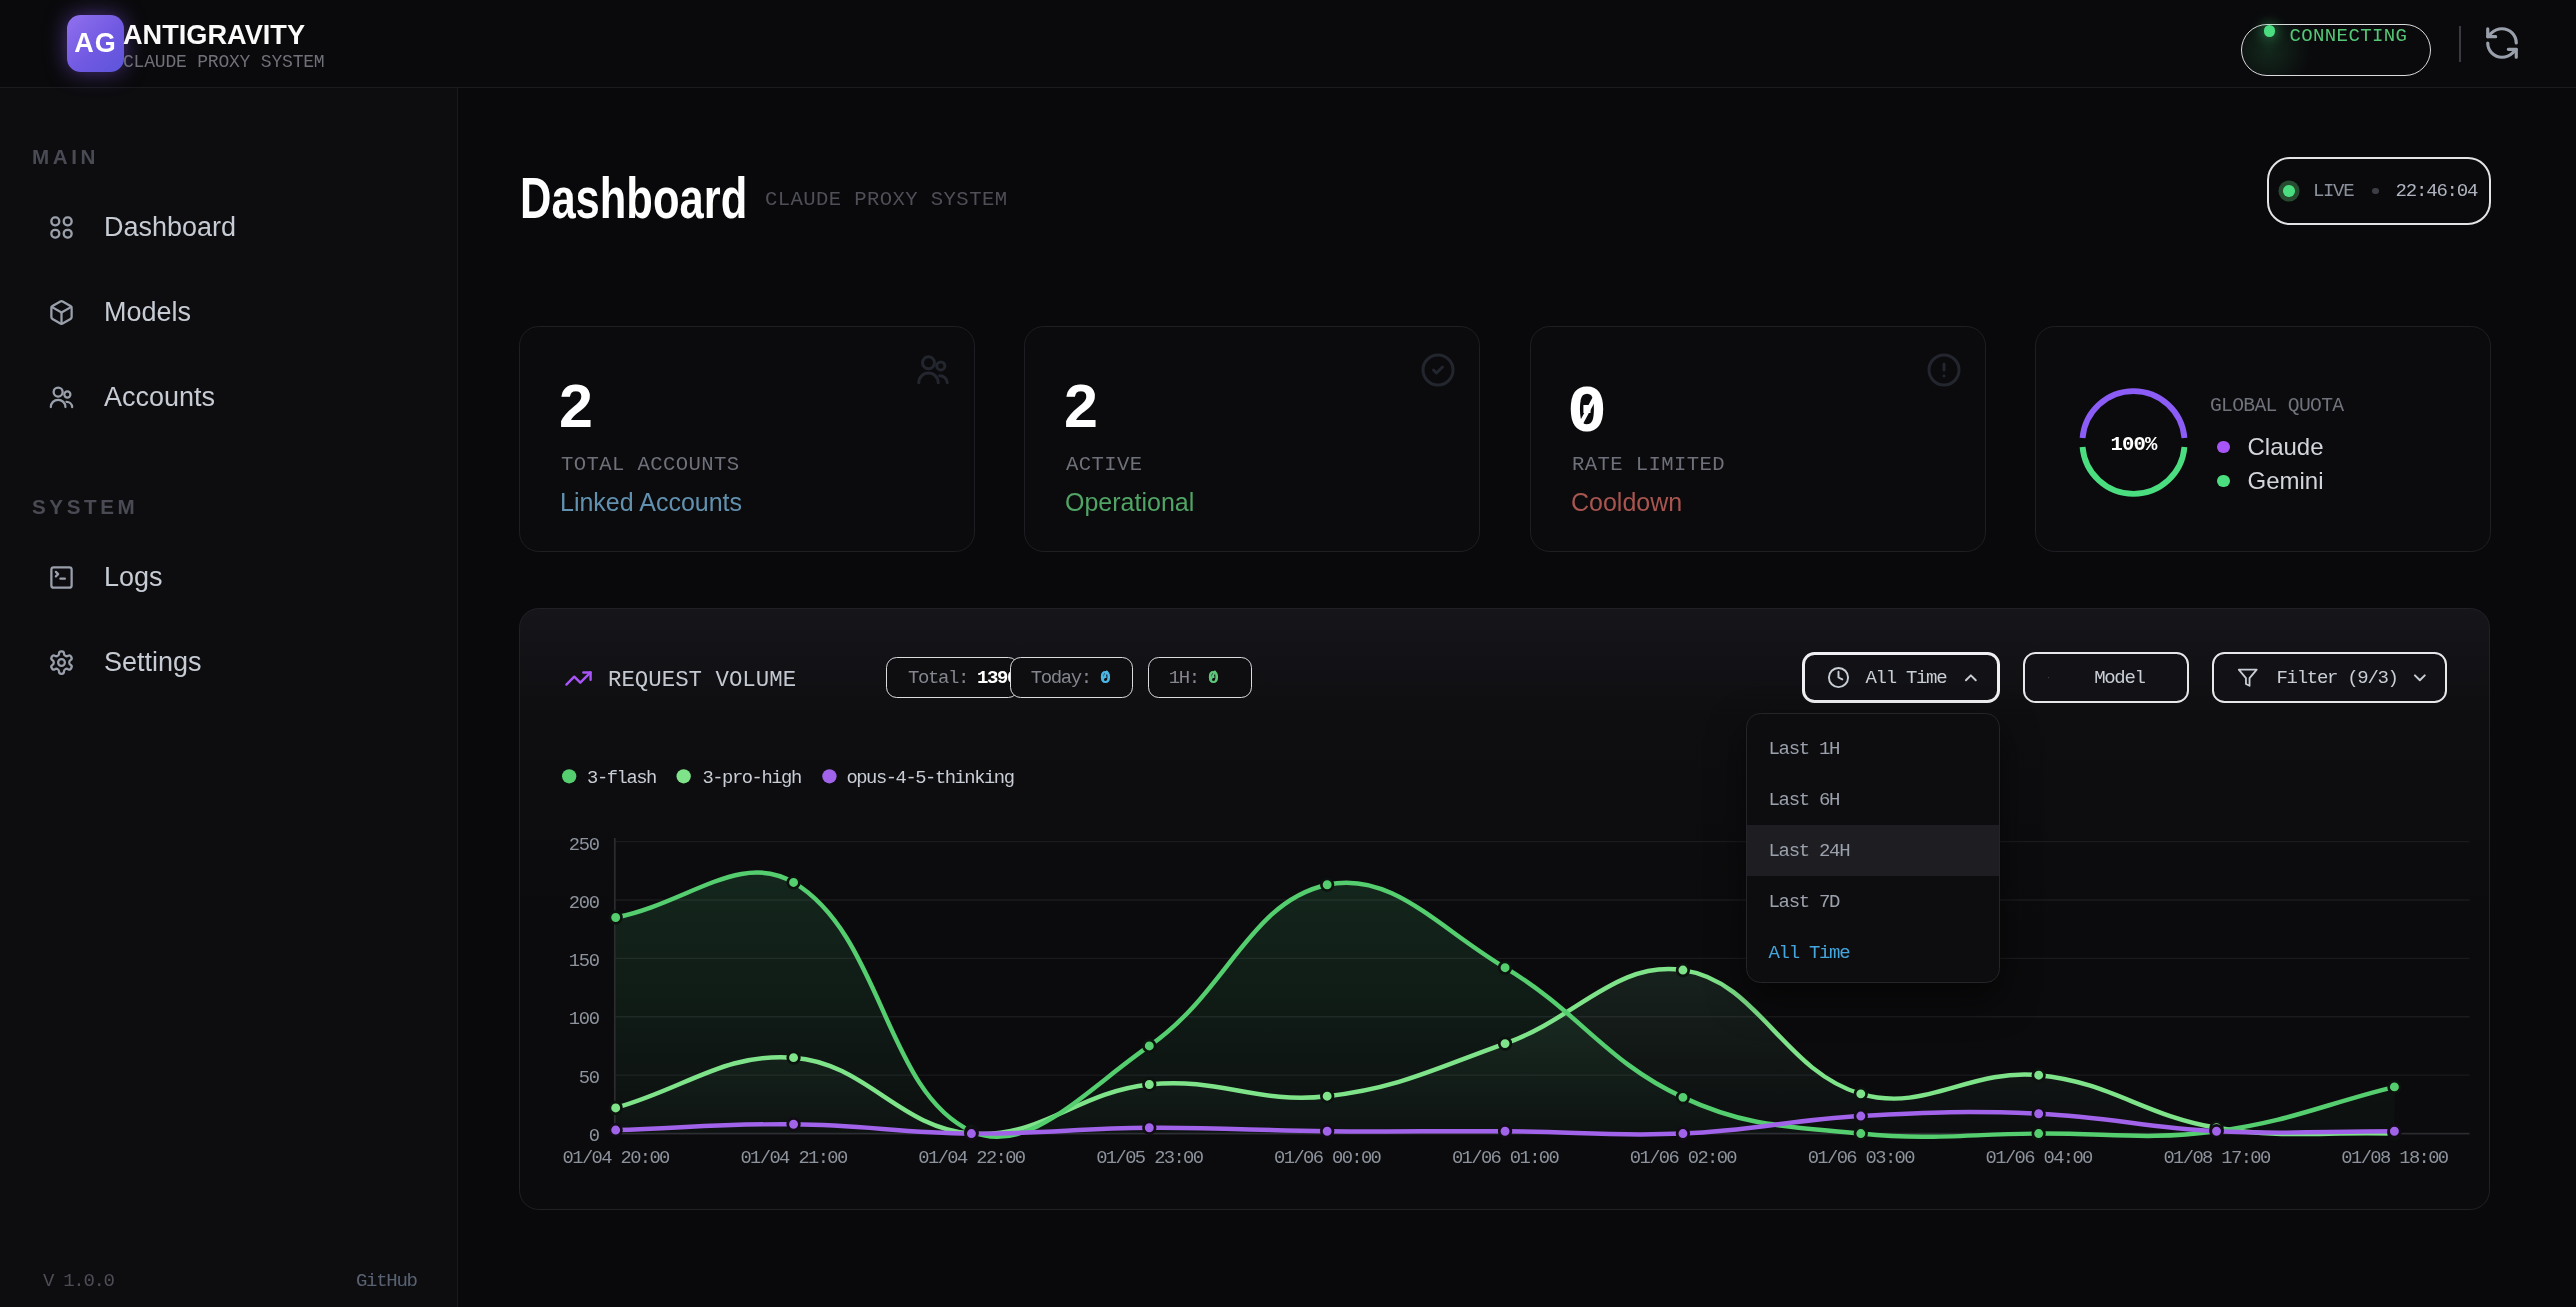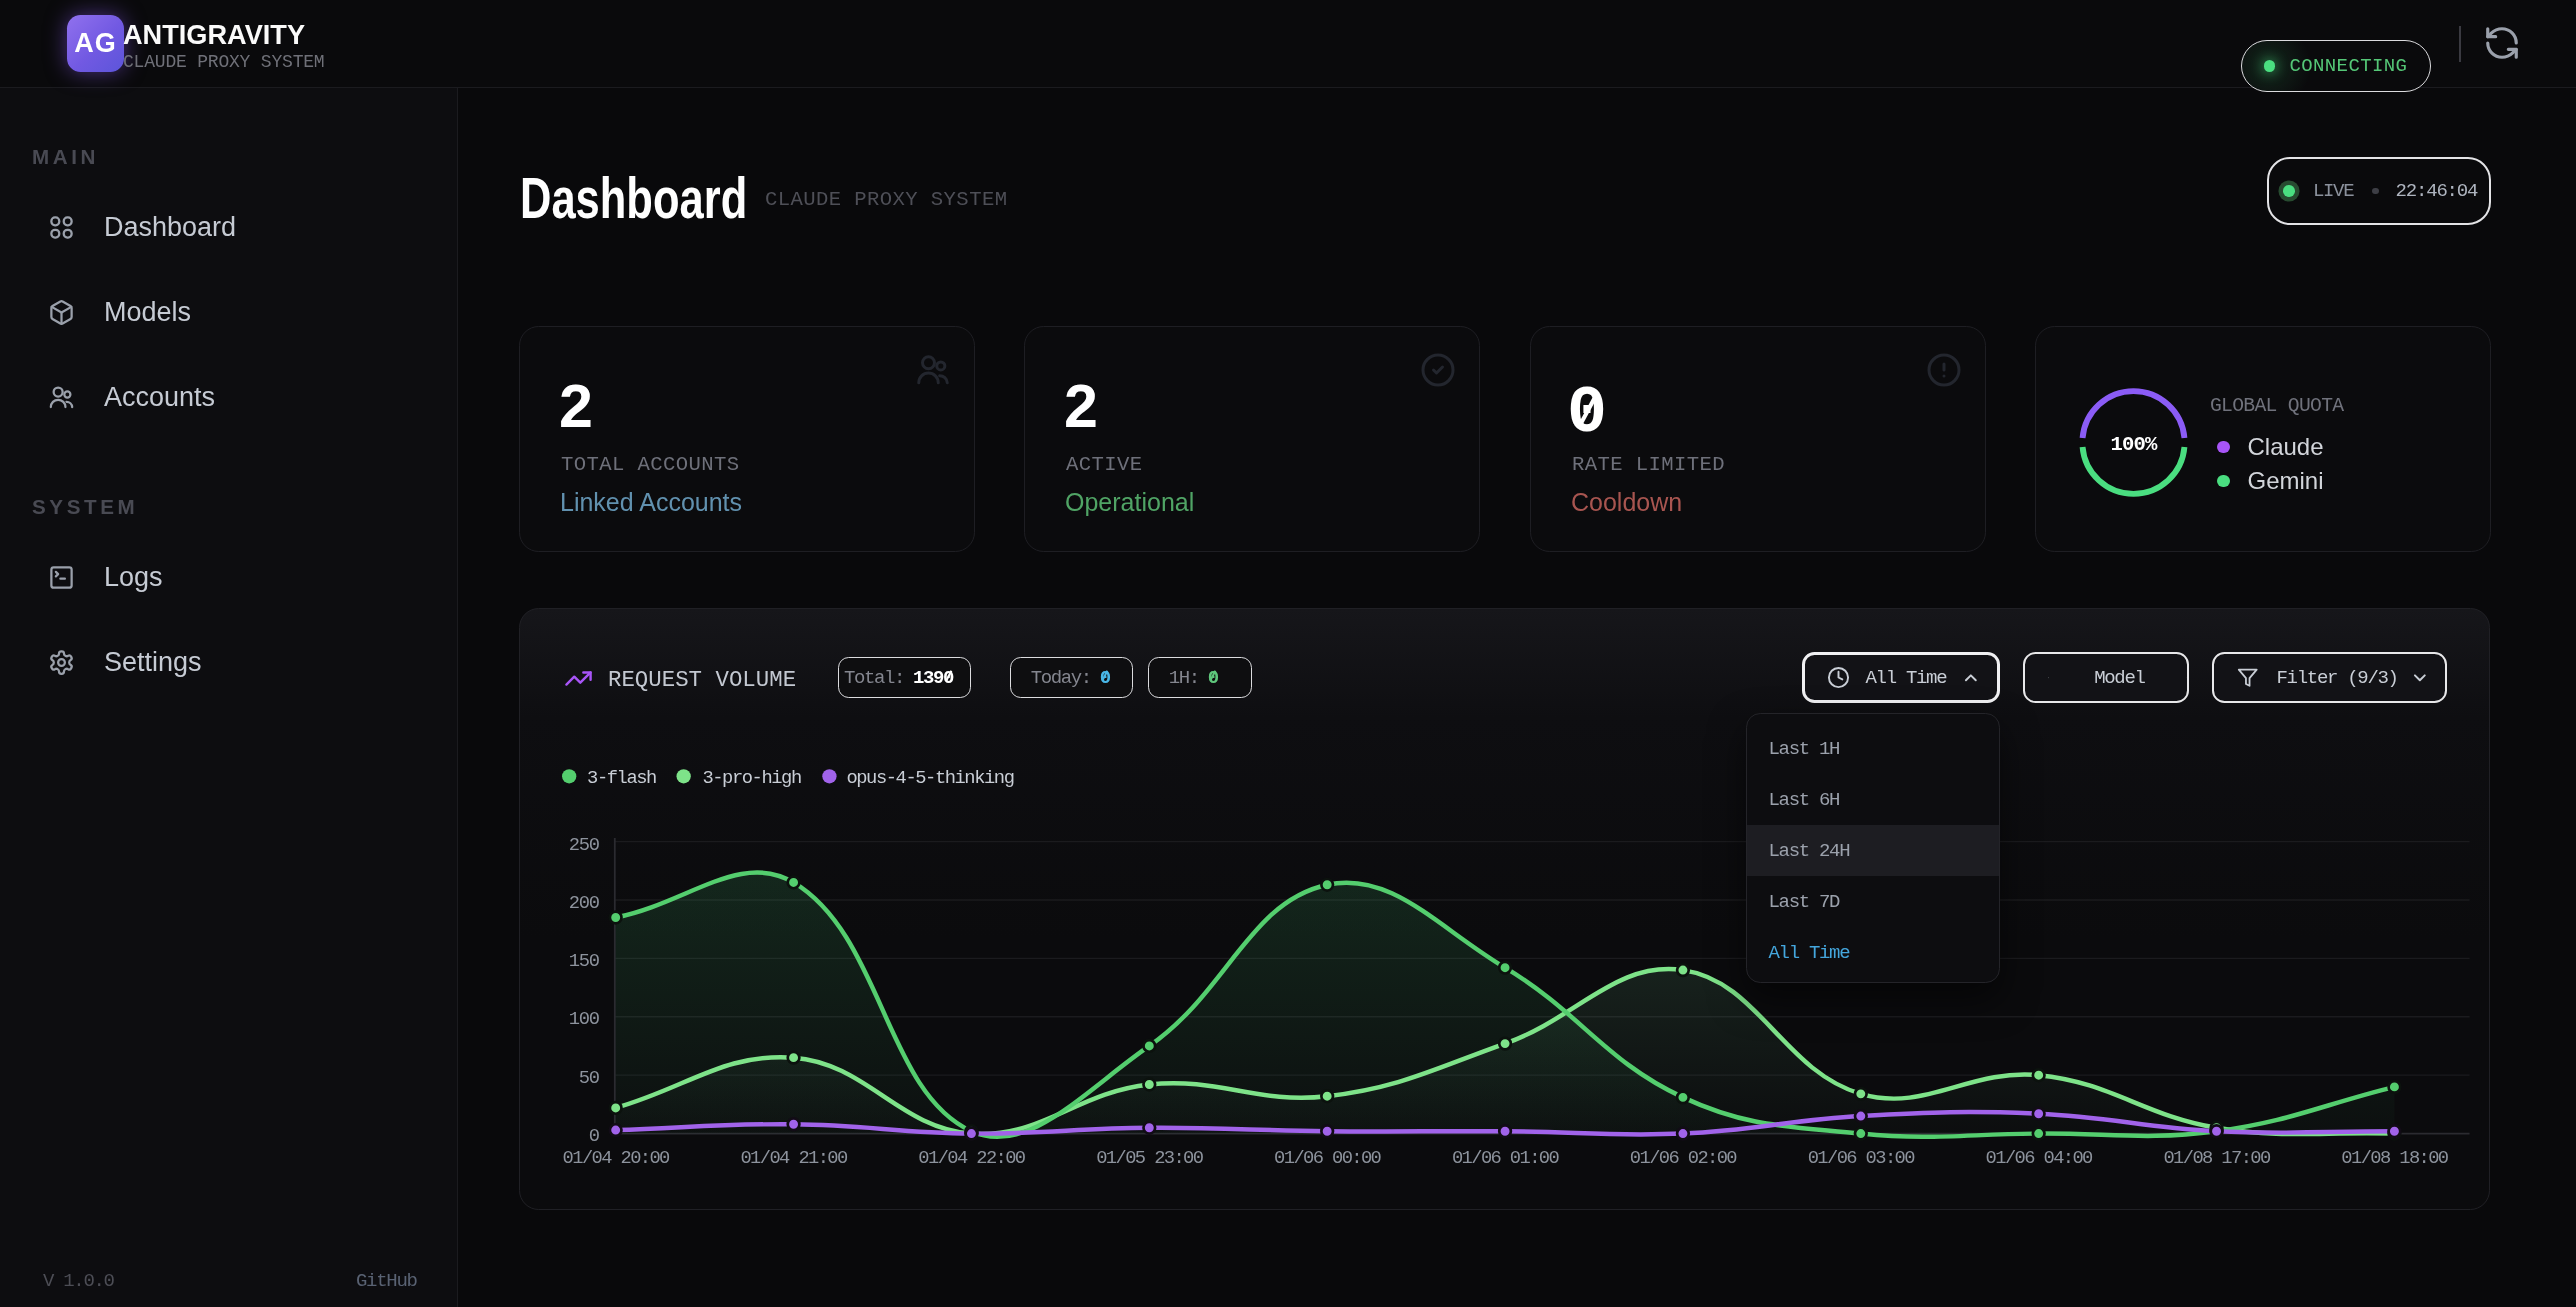--- a/index.html
+++ b/index.html
@@ -11,21 +11,21 @@
 
   
   #header { position:absolute; left:0; top:0; width:2576px; height:88px; background:#0a0a0c; border-bottom:1.8px solid #1b1b1f; z-index:20; }
   #logo { position:absolute; left:43px; top:15px; width:57px; height:57px; border-radius:13.4px;
     background:linear-gradient(135deg,#9171ee 0%,#7159e2 55%,#5c55da 100%);
     box-shadow:0 0 21.5px rgba(139,92,246,.5);
     color:#fff; font-weight:bold; font-size:27px; display:flex; align-items:center; justify-content:center; letter-spacing:0.9px;margin-left:24px;}
   #brand-title { position:absolute; left:123px; top:19px; font-size:28px; font-weight:bold; color:#fafafa; letter-spacing:0px; transform:scaleX(.97); transform-origin:left; }
   #brand-sub { position:absolute; left:123px; top:52px; font-family:"Liberation Mono",monospace; font-size:18px; color:#6f7078; letter-spacing:-0.2px; }
   #conn-pill { position:absolute; left:2241px; top:24px; width:190px; height:52px; border:1.8px solid #dbdbde; border-radius:27px;
-    display:flex; align-items:center; background:radial-gradient(circle at 14% 50%, rgba(74,222,128,.14), rgba(0,0,0,0) 26%), #0a0a0c;margin-top:16px; }
+    display:flex; align-items:flex-start; background:radial-gradient(circle at 14% 50%, rgba(74,222,128,.14), rgba(0,0,0,0) 26%), #0a0a0c; }
   #conn-dot { flex:none; width:11.6px; height:11.6px; border-radius:50%; background:#4ade80; margin-left:21.5px; box-shadow:0 0 12.5px rgba(74,222,128,.8); }
   #conn-text { font-family:"Liberation Mono",monospace; font-size:19px; color:#55c777; letter-spacing:0.4px; margin-left:14.3px; white-space:nowrap; }
   #hdr-divider { position:absolute; left:2459px; top:26px; width:1.8px; height:36px; background:#3a3a41; }
 
   
   #sidebar { position:absolute; left:0; top:88px; width:458px; height:1220px; background:#0d0d10; border-right:1.8px solid #1b1b1f; }
   .side-label { position:absolute; left:32px; font-size:20.6px; font-weight:bold; color:#494a53; letter-spacing:3.6px; }
   .nav-item { position:absolute; left:48px; display:flex; align-items:center; color:#c6cbd4; font-size:27px; white-space:nowrap; }
   .nav-item svg { margin-right:29px; }
   #foot-ver { position:absolute; left:43px; top:1182px; font-family:"Liberation Mono",monospace; font-size:19px; letter-spacing:-1.3px; color:#4c4d55; }
@@ -275,21 +275,21 @@
     <circle cx="346" cy="187" r="8" fill="#a163ea"></circle>
         <text x="365" y="194">opus-4-5-thinking</text>
   </g>
 </svg>
 </div>
 <svg class="abs" style="left:564px;top:664px;z-index:5" width="29" height="29" viewBox="0 0 24 24" fill="none" stroke="#a855f7" stroke-width="2" stroke-linecap="round" stroke-linejoin="round">
     <polyline points="22 7 13.5 15.5 8.5 10.5 2 17"></polyline>
     <polyline points="16 7 22 7 22 13"></polyline>
   </svg>
 <div id="cc-title">REQUEST VOLUME</div>
-<div class="chip" style="left:838px;width:133px;padding-left:5px">Total:<b>139<span class="z0">0</span></b></div>
+<div class="chip" style="left:886px;width:133px;padding-left:21px">Total:<b>139<span class="z0">0</span></b></div>
 <div class="chip" style="left:1010px;width:123px;padding-left:19.7px">Today:<b style="color:#49b7e8"><span class="z0">0</span></b></div>
 <div class="chip" style="left:1148px;width:104px;padding-left:19.7px">1H:<b style="color:#5fc77c"><span class="z0">0</span></b></div>
 
 <div class="btn" style="left:1802px;width:198px;border:3.6px solid #f0f0f2;">
   <svg style="margin-left:21.5px" width="23" height="23" viewBox="0 0 24 24" fill="none" stroke="#c9ced6" stroke-width="2" stroke-linecap="round" stroke-linejoin="round">
       <circle cx="12" cy="12" r="10"></circle>
       <polyline points="12 6 12 12 16 14"></polyline>
     </svg>
   <span style="margin-left:16px">All Time</span>
   <svg style="margin-left:14.3px" width="19.7" height="19.7" viewBox="0 0 24 24" fill="none" stroke="#c9ced6" stroke-width="2.4" stroke-linecap="round" stroke-linejoin="round">

